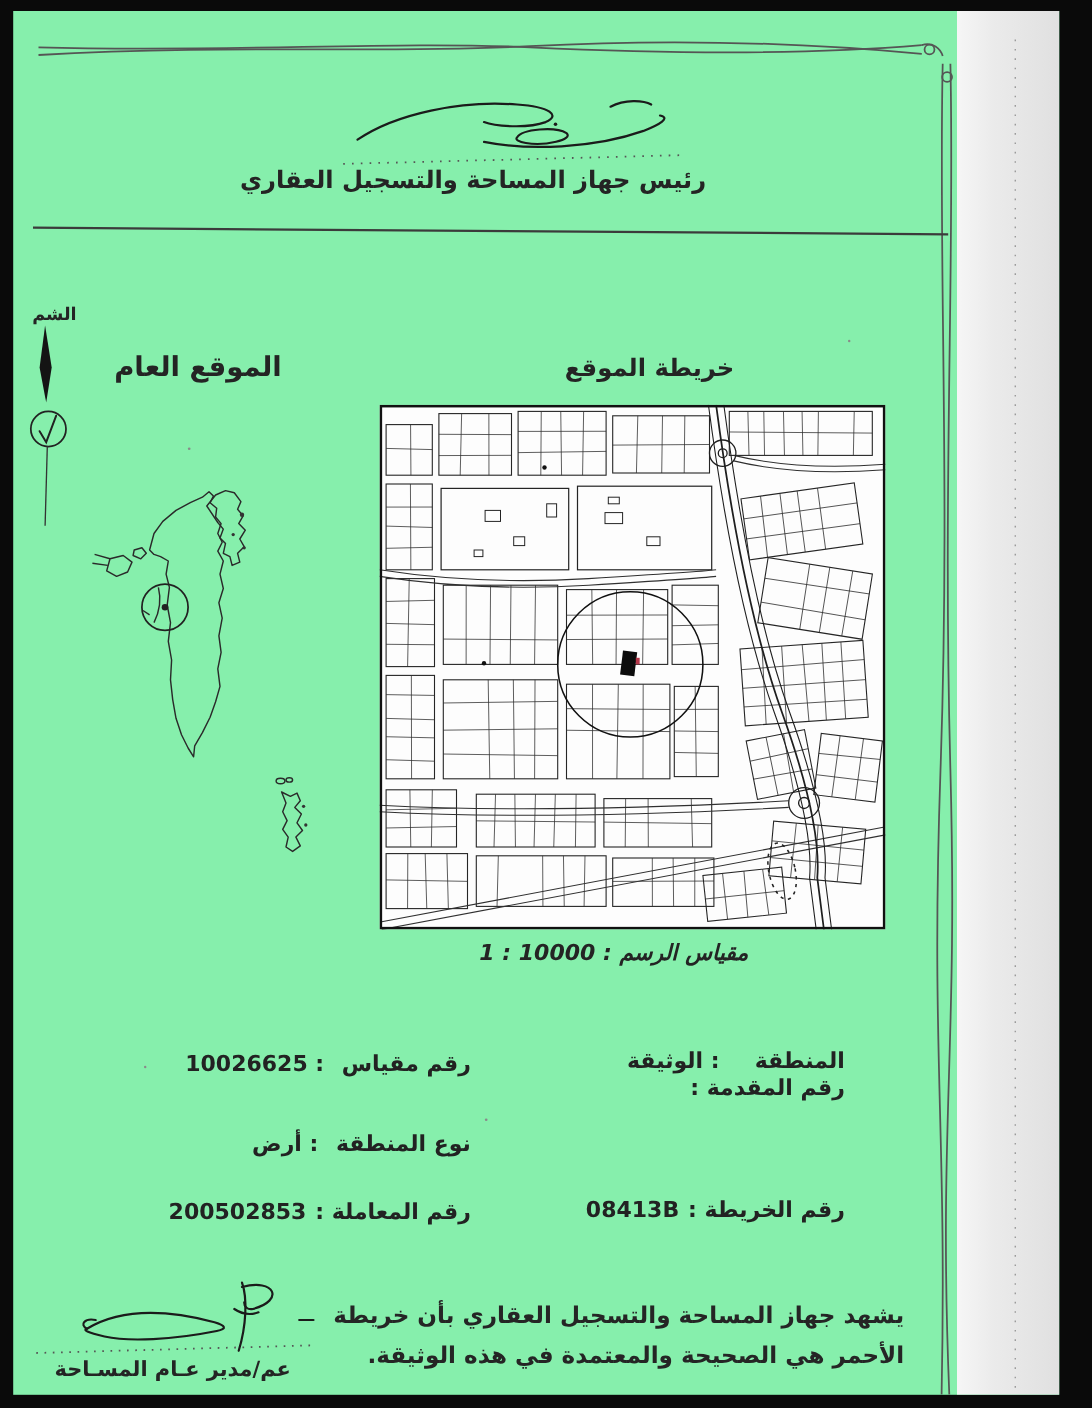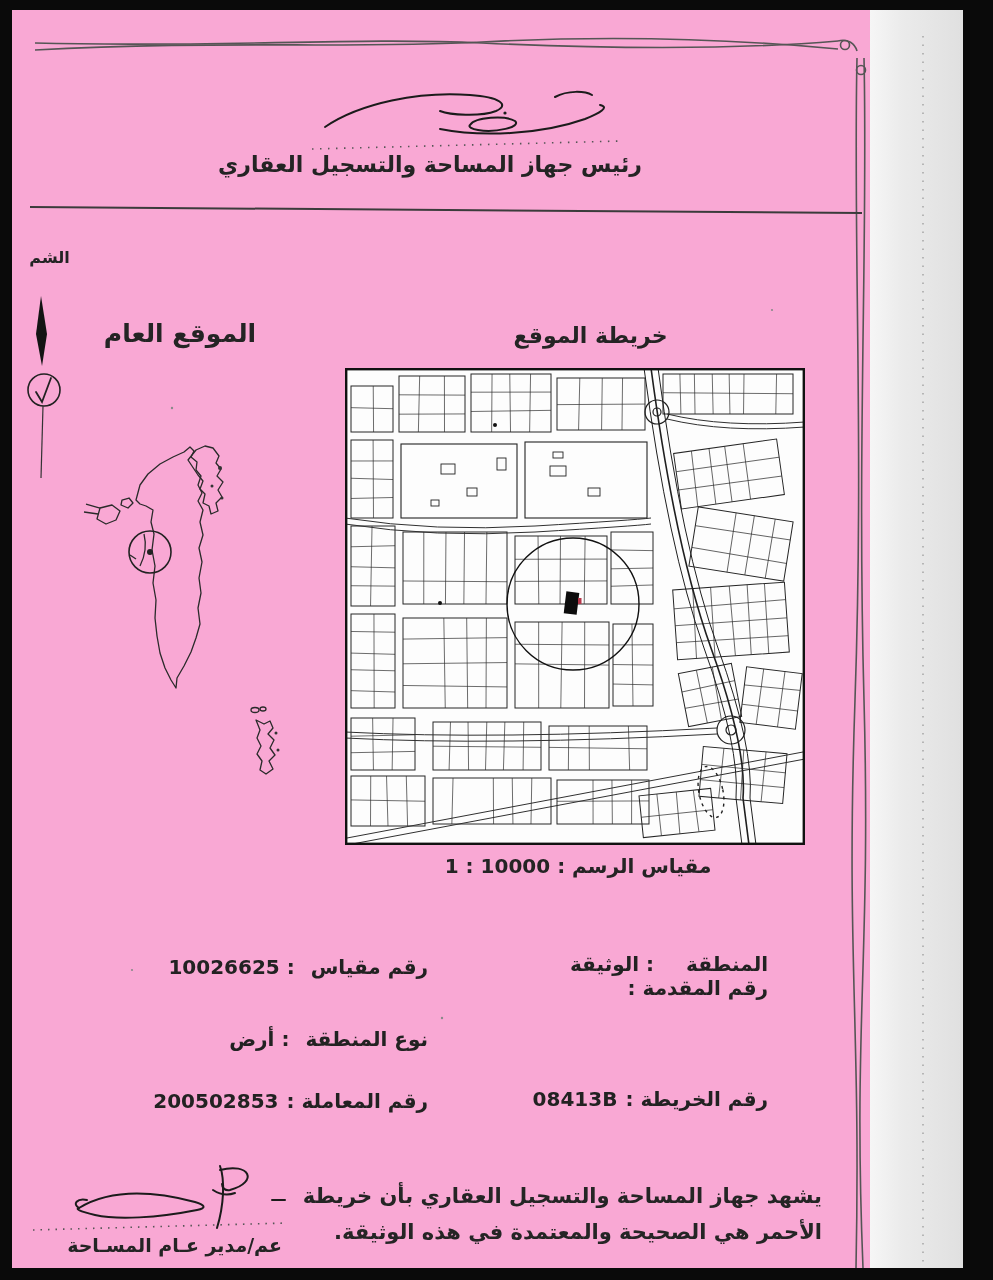--- a/index.html
+++ b/index.html
@@ -3,35 +3,35 @@
 <meta charset="utf-8">
 <style>
   html,body{margin:0;padding:0;}
   body{
     width:993px;height:1280px;position:relative;overflow:hidden;
     background:#0a0a0a;
     font-family:"DejaVu Sans",sans-serif;
   }
   .page{
     position:absolute;left:12px;top:10px;width:951px;height:1258px;
-    background:#f9a8d4;overflow:hidden;color:#1e1e1e;
+    background:#86efac;overflow:hidden;color:#1e1e1e;
   }
   .abs{position:absolute;}
   .ar{direction:rtl;font-weight:bold;color:#242424;}
   .center{text-align:center;}
   .doc-title{font-size:22px;letter-spacing:0.5px;}
   .map-label{font-size:25px;}
   .scale-line{font-size:20px;}
   .north-label{font-size:16px;}
   .field{display:flex;direction:rtl;align-items:baseline;font-weight:bold;
          font-size:20px;color:#222;white-space:nowrap;}
   .gap-lg{gap:32px}.gap-md{gap:16px}.gap-sm{gap:8px}
   .cert-line{direction:rtl;text-align:center;font-weight:bold;font-size:21px;
              line-height:36px;color:#252525;white-space:nowrap;}
-  .signer-title{font-size:19px;letter-spacing:1px;text-align:right;}
+  .signer-title{font-size:19px;letter-spacing:1px;}
   .margin-strip{
     background:linear-gradient(90deg,#f6f6f6 0%,#ebebeb 35%,#e0e0e0 100%);
   }
   .ink{fill:none;stroke:#1b1b1b;stroke-width:2;stroke-linecap:round;}
   .deco-line{fill:none;stroke:#555;stroke-width:1.6;}
   svg{display:block;}
 </style>
 </head>
 <body>
 
@@ -59,21 +59,21 @@
     <path class="ink" d="M25,42 C60,18 120,6 170,10 C200,12 210,20 196,26 C180,32 150,30 140,26"></path>
     <path class="ink" d="M140,44 C180,52 240,50 285,34 C300,28 310,22 300,20"></path>
     <path class="ink" d="M170,40 C175,32 205,30 215,36 C222,42 195,48 178,45 C172,44 168,42 170,40"></path>
     <path class="ink" d="M255,12 C268,5 285,6 292,10"></path>
     <circle cx="205" cy="28" r="1.6" fill="#1b1b1b"></circle>
     <line x1="12" y1="64" x2="322" y2="56" stroke="#555" stroke-width="1.6" stroke-dasharray="1.5 6.5"></line>
   </svg>
 
   <div class="abs ar center doc-title" style="left:128px;top:142px;width:580px;">رئيس جهاز المساحة والتسجيل العقاري</div>
 
-  <div class="abs ar center north-label" style="left:10px;top:238px;width:55px;">الشم</div>
+  <div class="abs ar center north-label" style="left:10px;top:266px;width:55px;">الشم</div>
   <svg class="abs" style="left:8px;top:280px;" width="60" height="190" viewBox="0 0 60 190">
     <polygon points="21,6 27,44 22,76 16,44" fill="#141414"></polygon>
     <circle cx="24" cy="100" r="16" fill="none" stroke="#222" stroke-width="1.6"></circle>
     <path d="M16,102 L22,112 L31,88" fill="none" stroke="#222" stroke-width="1.8" stroke-linecap="round"></path>
     <line x1="23" y1="116" x2="21" y2="188" stroke="#333" stroke-width="1.2"></line>
   </svg>
 
   <div class="abs ar center map-label" style="left:88px;top:309px;width:160px;">الموقع العام</div>
   <div class="abs ar center map-label" style="left:496px;top:313px;width:165px;font-size:22px;">خريطة الموقع</div>
 
@@ -333,21 +333,21 @@
       <circle cx="386" cy="362" r="5" fill="none" stroke="#1f1f1f" stroke-width="1.2"></circle>
       <circle cx="228" cy="236" r="66" fill="none" stroke="#111" stroke-width="1.4"></circle>
       <rect x="220" y="224" width="13" height="22" fill="#0c0c0c" transform="rotate(7 226 235)"></rect>
       <rect x="233" y="230" width="3.5" height="6" fill="#b5374a"></rect>
       <ellipse cx="366" cy="424" rx="12" ry="26" fill="none" stroke="#222" stroke-width="1.4" stroke-dasharray="3 4" transform="rotate(-12 366 424)"></ellipse>
       <circle cx="150" cy="57" r="2" fill="#111"></circle>
       <circle cx="95" cy="235" r="2" fill="#111"></circle>
       <rect x="1.2" y="1.2" width="457.6" height="474.6" fill="none" stroke="#111" stroke-width="2.4"></rect>
     </svg>
 
-  <div class="abs ar center scale-line" style="left:376px;top:844px;width:380px;">مقياس الرسم : 10000 : 1</div>
+  <div class="abs ar center scale-line" style="left:356px;top:844px;width:380px;font-style:italic;">مقياس الرسم : 10000 : 1</div>
 
   <div class="abs field gap-lg" style="left:426px;top:942px;width:330px;">
     <span>المنطقة</span>
     <span>: الوثيقة</span>
   </div>
   <div class="abs field gap-sm" style="left:426px;top:966px;width:330px;">
     <span>رقم المقدمة :</span>
     <span></span>
   </div>
   <div class="abs field gap-sm" style="left:426px;top:1077px;width:330px;">

